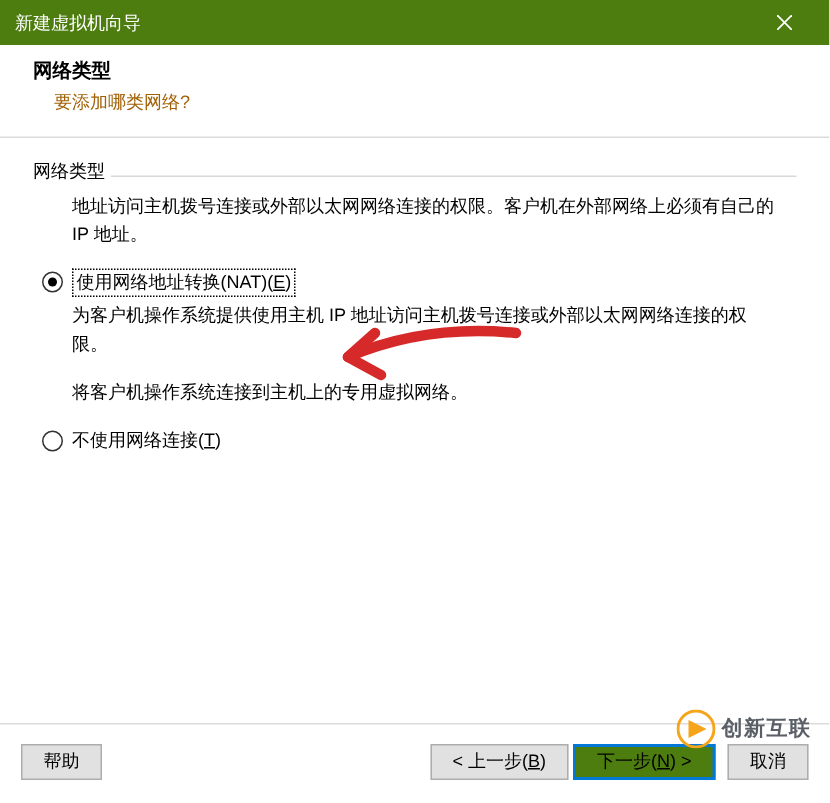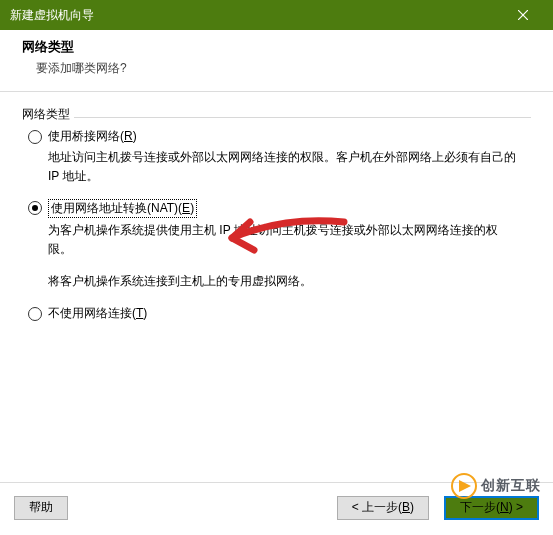--- a/index.html
+++ b/index.html
@@ -3,35 +3,35 @@
   <meta charset="utf-8">
   <style>
     * { box-sizing: border-box; margin: 0; padding: 0; }
     body { font-family: "Microsoft YaHei", "Segoe UI", Tahoma, sans-serif; font-size: 12px; background: #fff; width: 553px; height: 535px; overflow: hidden; position: relative; }
     .titlebar { background: #4d7c0f; color: #fff; height: 30px; line-height: 30px; padding: 0 10px; display: flex; justify-content: space-between; align-items: center; }
     .titlebar-text { font-size: 12px; }
     .close-btn { width: 40px; height: 30px; display: flex; align-items: center; justify-content: center; cursor: pointer; }
     .close-btn svg { width: 10px; height: 10px; }
     .header { padding: 8px 22px 14px 22px; border-bottom: 1px solid #dcdcdc; }
     .header-title { font-weight: bold; font-size: 13px; color: #000; }
-    .header-subtitle { font-size: 12px; color: #404040; margin-top: 4px; padding-left: 14px; }
+    .header-subtitle { font-size: 12px; color: #a16207; margin-top: 4px; padding-left: 14px; }
     .content { padding: 14px 22px 10px 22px; height: 390px; }
     .group-label { font-size: 12px; color: #000; margin-bottom: 2px; }
     .group-line { border-top: 1px solid #d8d8d8; margin-bottom: 10px; margin-left: 52px; margin-top: -8px; }
     .option { display: flex; align-items: flex-start; margin: 6px 0 0 6px; }
     .radio { appearance: none; width: 14px; height: 14px; border: 1px solid #333; border-radius: 50%; margin-right: 6px; margin-top: 2px; position: relative; background: #fff; flex-shrink: 0; cursor: pointer; }
     .radio:checked::after { content: ""; position: absolute; top: 3px; left: 3px; width: 6px; height: 6px; background: #000; border-radius: 50%; }
     .option-label { font-size: 12px; color: #000; cursor: pointer; }
     .option-desc { margin: 3px 10px 14px 26px; font-size: 12px; color: #000; line-height: 1.55; }
     .selected-box { border: 1px dotted #000; padding: 0 2px; display: inline-block; }
     .footer { border-top: 1px solid #dcdcdc; padding: 10px 14px 12px 14px; display: flex; align-items: center; height: 52px; }
     .btn { font-family: inherit; font-size: 12px; height: 24px; padding: 0 14px; background: #e1e1e1; border: 1px solid #adadad; cursor: pointer; text-align: center; }
     .btn.primary { border: 2px solid #0078d7; background: #4d7c0f; }
     .footer .spacer { flex: 1; }
-    .footer .btn-group { display: flex; gap: 16px; }
+    .footer .btn-group { display: flex; gap: 4px; }
     .footer .btn-group .btn + .btn { margin-left: -1px; }
     .footer .btn-cancel { margin-left: 8px; }
     .arrow-annotation { position: absolute; left: 214px; top: 210px; pointer-events: none; }
     .logo-badge { position: absolute; right: 12px; bottom: 36px; display: flex; align-items: center; gap: 4px; pointer-events: none; }
     .logo-text { font-size: 14px; font-weight: bold; color: #5a5f67; letter-spacing: 1px; }
     u.mn { text-decoration: underline; }
   </style>
 </head>
 <body>
 
@@ -47,24 +47,20 @@
 
 <div class="header">
   <div class="header-title">网络类型</div>
   <div class="header-subtitle">要添加哪类网络?</div>
 </div>
 
 <div class="content">
   <div class="group-label">网络类型</div>
   <div class="group-line"></div>
 
-  <div class="option">
-    <input type="radio" name="net" class="radio" style="">
-    <label class="option-label"><span>使用桥接网络(</span><u class="mn">R</u><span>)</span></label>
-  </div>
   <div class="option-desc">地址访问主机拨号连接或外部以太网网络连接的权限。客户机在外部网络上必须有自己的 IP 地址。</div>
 
   <div class="option">
     <input type="radio" name="net" class="radio" checked="" style="">
     <label class="option-label"><span class="selected-box"><span>使用网络地址转换(NAT)(</span><u class="mn">E</u><span>)</span></span></label>
   </div>
   <div class="option-desc">为客户机操作系统提供使用主机 IP 地址访问主机拨号连接或外部以太网网络连接的权限。</div>
 
   <div class="option-desc">将客户机操作系统连接到主机上的专用虚拟网络。</div>
 
@@ -74,20 +70,21 @@
   </div>
 </div>
 
 <div class="footer">
   <button class="btn">帮助</button>
   <div class="spacer"></div>
   <div class="btn-group">
     <button class="btn"><span>&lt; 上一步(</span><u class="mn">B</u><span>)</span></button>
     <button class="btn primary"><span>下一步(</span><u class="mn">N</u><span>) &gt;</span></button>
   </div>
+  <button class="btn btn-cancel">取消</button>
 </div>
 
 <svg class="arrow-annotation" width="140" height="50">
   <path d="M130 12 Q 70 6 18 28" stroke="#d62a2a" stroke-width="7" fill="none" stroke-linecap="round"></path>
   <path d="M18 28 L36 12 M18 28 L40 40" stroke="#d62a2a" stroke-width="7" fill="none" stroke-linecap="round"></path>
 </svg>
 
 <div class="logo-badge">
   <svg width="26" height="26" viewBox="0 0 26 26">
     <circle cx="13" cy="13" r="12" fill="none" stroke="#f6a51b" stroke-width="2"></circle>

